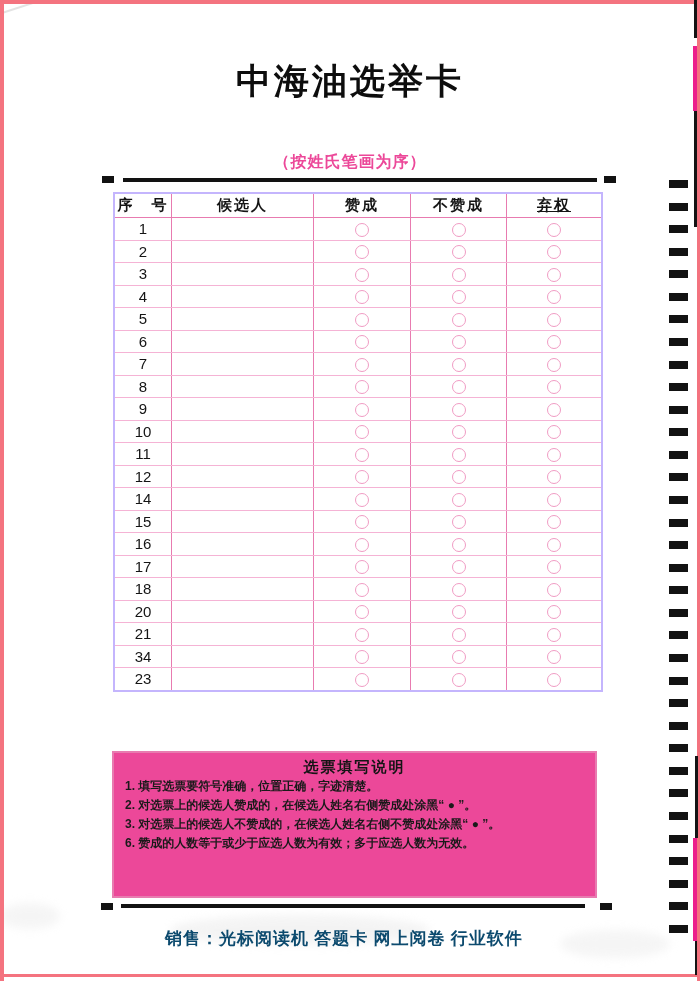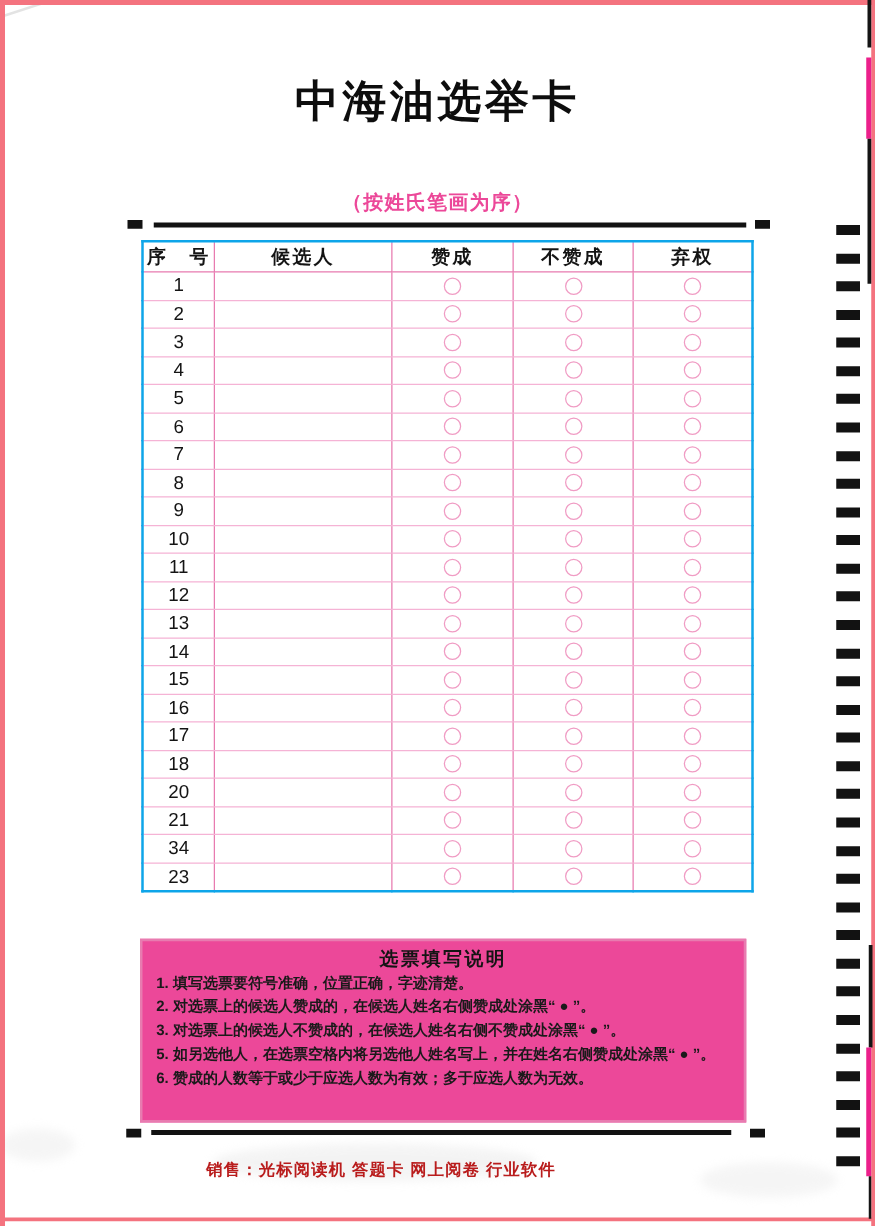--- a/index.html
+++ b/index.html
@@ -41,53 +41,53 @@
   .sync-square{position:absolute;background:#121212;height:7px;width:12px;}
   .sync-bar{position:absolute;background:#121212;height:4px;}
   
   .ballot{
     position:absolute;left:113px;top:192px;
     border-collapse:collapse;table-layout:fixed;
     width:484px;
   }
   .ballot,
   .ballot td,.ballot th{border:1px solid #e87bb0;}
-  .ballot{border:2px solid #0ea5e9;}
+  .ballot{border:2px solid #c4b5fd;}
   .ballot td{border-top:1px solid #f5b3d5;border-bottom:1px solid #f5b3d5;}
   .ballot th{
     height:23px;font-size:15px;font-weight:bold;letter-spacing:2px;
     color:#141414;text-align:center;vertical-align:middle;padding:0;
   }
   .ballot td{height:21.5px;padding:0;text-align:center;vertical-align:middle;}
   .col-num{width:56px;font-size:15px;color:#141414;}
   .col-cand{width:141px;}
   .col-b1{width:96px;}
   .col-b2{width:95px;}
-  .col-b3{width:94px;}
+  .col-b3{width:94px;text-decoration:underline;}
   .bubble{
     display:inline-block;width:12px;height:12px;border-radius:50%;
     border:1.5px solid #f09cc4;background:#fff;vertical-align:middle;
   }
   
   .instructions{
     position:absolute;left:112px;top:751px;width:485px;height:147px;
     border:2px solid #e87bb0;box-sizing:border-box;background:#ec4899;
   }
   .instructions-title{
     text-align:center;font-size:15px;font-weight:bold;letter-spacing:2px;
     margin-top:5px;color:#141414;
   }
   .instruction-line{
     font-size:12px;font-weight:bold;color:#1a1a1a;
     line-height:19px;padding-left:11px;white-space:nowrap;
   }
   
   .footer-line{
     position:absolute;left:165px;top:927px;
-    font-size:13px;font-weight:bold;letter-spacing:1px;color:#b91c1c;
+    font-size:17px;font-weight:bold;letter-spacing:1px;color:#0c4a6e;font-family:Liberation Serif, serif;
   }
   
   .timing-col{position:absolute;left:669px;top:0;width:19px;height:981px;}
   .timing-mark{position:absolute;left:0;width:19px;height:8px;background:#121212;}
 </style>
 </head>
 <body>
 
 <div class="card">
 
@@ -192,27 +192,20 @@
           <td class="col-b3"><span class="bubble"></span></td>
         </tr>
         <tr>
           <td class="col-num">12</td>
           <td class="col-cand"></td>
           <td class="col-b1"><span class="bubble"></span></td>
           <td class="col-b2"><span class="bubble"></span></td>
           <td class="col-b3"><span class="bubble"></span></td>
         </tr>
         <tr>
-          <td class="col-num">13</td>
-          <td class="col-cand"></td>
-          <td class="col-b1"><span class="bubble"></span></td>
-          <td class="col-b2"><span class="bubble"></span></td>
-          <td class="col-b3"><span class="bubble"></span></td>
-        </tr>
-        <tr>
           <td class="col-num">14</td>
           <td class="col-cand"></td>
           <td class="col-b1"><span class="bubble"></span></td>
           <td class="col-b2"><span class="bubble"></span></td>
           <td class="col-b3"><span class="bubble"></span></td>
         </tr>
         <tr>
           <td class="col-num">15</td>
           <td class="col-cand"></td>
           <td class="col-b1"><span class="bubble"></span></td>
@@ -270,21 +263,20 @@
         </tr>
       </tbody>
   </table>
 
   <div class="instructions">
     <div class="instructions-title">选票填写说明</div>
     <div>
         <div class="instruction-line">1. 填写选票要符号准确，位置正确，字迹清楚。</div>
         <div class="instruction-line">2. 对选票上的候选人赞成的，在候选人姓名右侧赞成处涂黑“ ● ”。</div>
         <div class="instruction-line">3. 对选票上的候选人不赞成的，在候选人姓名右侧不赞成处涂黑“ ● ”。</div>
-        <div class="instruction-line">5. 如另选他人，在选票空格内将另选他人姓名写上，并在姓名右侧赞成处涂黑“ ● ”。</div>
         <div class="instruction-line">6. 赞成的人数等于或少于应选人数为有效；多于应选人数为无效。</div>
       </div>
   </div>
 
   <div class="sync-square" style="left:101px;top:903px;"></div>
   <div class="sync-bar" style="left:121px;top:904px;width:464px;"></div>
   <div class="sync-square" style="left:600px;top:903px;"></div>
 
   <div class="footer-line">销售：光标阅读机 答题卡 网上阅卷 行业软件</div>
 

